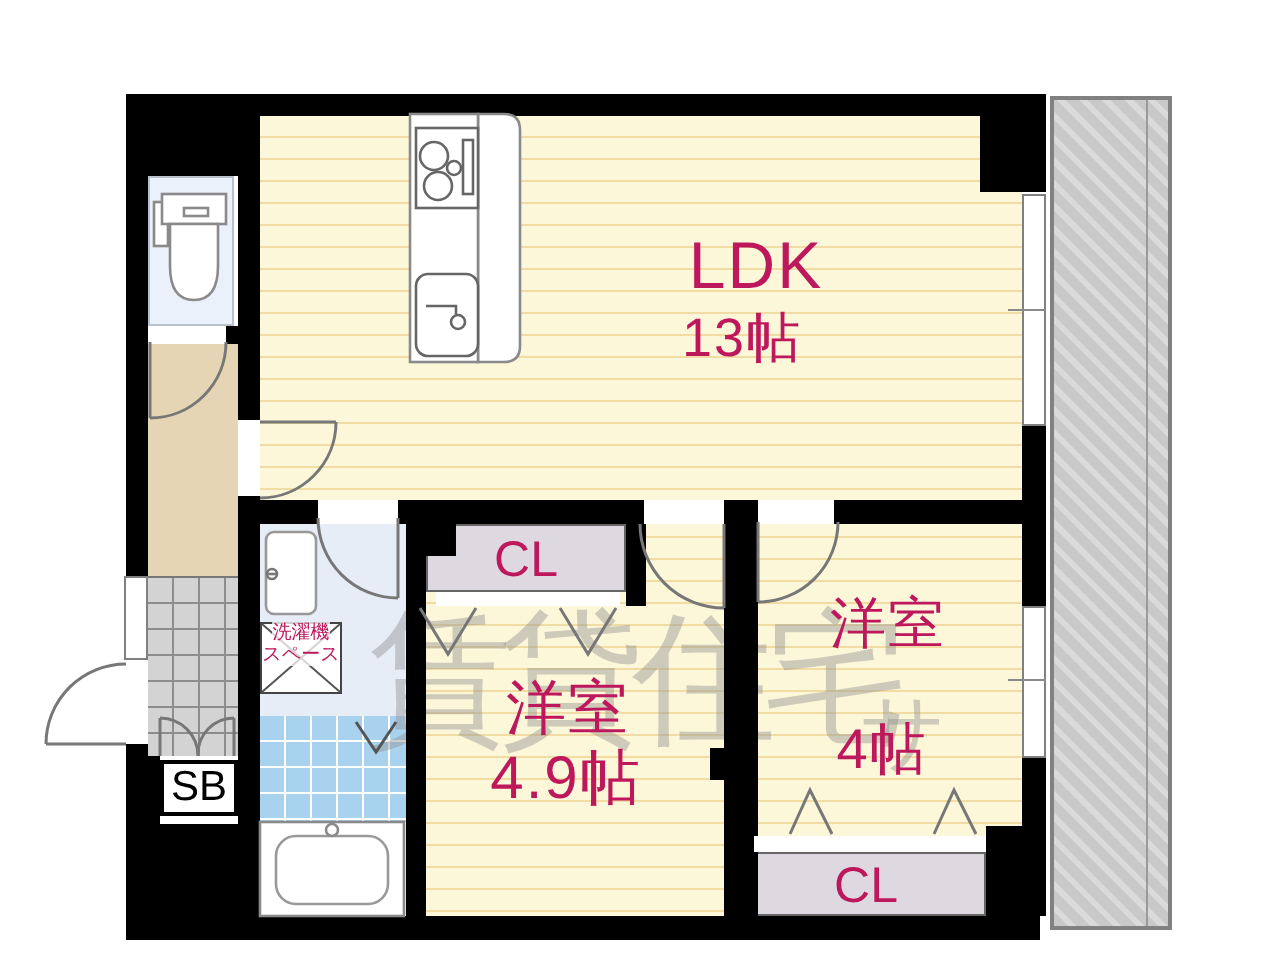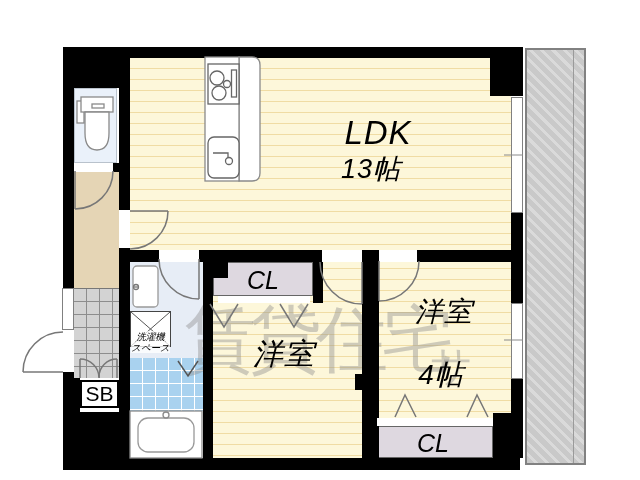--- a/index.html
+++ b/index.html
@@ -7,21 +7,21 @@
          font-family:"Liberation Sans","DejaVu Sans",sans-serif;}
   .abs{position:absolute;}
   
   .floor{z-index:1;}
   .wm{z-index:2;}
   .box{z-index:3;text-align:right;}
   .wall{z-index:4;background:#000;}
   .wall-hi{z-index:5;background:#000;}
   .thr{z-index:5;background:#fff;}
   .ovl{z-index:6;}
-  .lbl{z-index:7;color:#000000;text-align:center;font-style:italic;}
+  .lbl{z-index:7;color:#be185d;text-align:center;}
 
   .ldk-floor,.room-floor{
     background:repeating-linear-gradient(to bottom,#fdf7da 0 10px,#f0dca4 10px 11px);
   }
   .hall-floor{background:#e5d5b5;}
   .toilet-floor{background:#eaf1fa;border:1px solid #b9c2cc;box-sizing:border-box;}
   .wash-floor{background:#e7edf6;}
   .bath-floor{background:
      repeating-linear-gradient(to right,transparent 0 12px,#fff 12px 13px),
      repeating-linear-gradient(to bottom,transparent 0 12px,#fff 12px 13px),#a9d2ef;}
@@ -33,21 +33,21 @@
      border:2px solid #818181;box-sizing:border-box;}
   .balcony-rail{position:absolute;top:0;bottom:0;right:10px;width:1px;background:#9a9a9a;}
   .cl-box{background:#ded8e0;border:1px solid #666;box-sizing:border-box;}
   .sb-box{background:#fff;border:2px solid #000;box-sizing:border-box;
           display:flex;align-items:center;justify-content:center;}
   .laundry-box{background:#fff;border:1px solid #444;box-sizing:border-box;}
   .win{background:#fff;border:1px solid #808080;box-sizing:border-box;}
   .lbl-room{font-size:30px;letter-spacing:1px;}
   .lbl-cl{font-size:25px;}
   .lbl-sb{font-size:21px;}
-  .lbl-laundry{font-size:9.5px;line-height:11px;text-align:center;position:relative;top:6px;margin-top:20px;}
+  .lbl-laundry{font-size:9.5px;line-height:11px;text-align:center;position:relative;top:6px;}
   .lbl-laundry span{background:rgba(255,255,255,.75);}
   .wm-text{font-size:72px;letter-spacing:-6px;color:rgba(140,140,140,.42);white-space:nowrap;}
   .wm-mark{font-size:42px;color:rgba(140,140,140,.42);}
 </style>
 </head>
 <body>
 
 <div id="stage">
 
   <div class="abs floor ldk-floor" style="left:130px;top:58px;width:381px;height:192px;"></div>
@@ -189,20 +189,21 @@
     </g>
     <g stroke="#8a8a8a" stroke-width="1" fill="none">
       <path d="M504,155 L523,155"></path>
       <path d="M504,340 L523,340"></path>
     </g>
   </svg>
 
   <div class="abs lbl lbl-room" style="left:323px;top:114px;width:110px;font-size:33px;">LDK</div>
   <div class="abs lbl lbl-room" style="left:316px;top:151px;width:110px;font-size:27px;">13帖</div>
   <div class="abs lbl lbl-room" style="left:229px;top:334px;width:110px;">洋室</div>
+  <div class="abs lbl lbl-room" style="left:228px;top:369px;width:110px;">4.9帖</div>
   <div class="abs lbl lbl-room" style="left:389px;top:293px;width:110px;font-size:28px;">洋室</div>
   <div class="abs lbl lbl-room" style="left:386px;top:328px;width:110px;font-size:28px;margin-top:28px;">4帖</div>
   <div class="abs lbl lbl-cl" style="left:213px;top:266px;width:100px;">CL</div>
   <div class="abs lbl lbl-cl" style="left:373px;top:429px;width:120px;">CL</div>
   <div class="abs lbl lbl-laundry" style="left:130px;top:311px;width:41px;">
     <span>洗濯機</span><br>
     <span>スペース</span>
   </div>
 
 </div>

